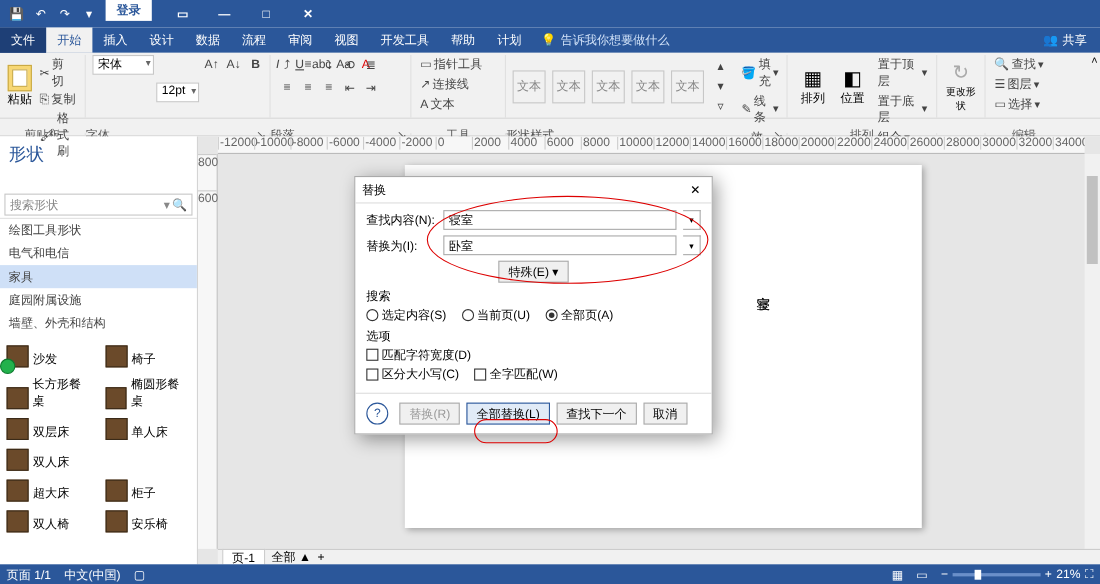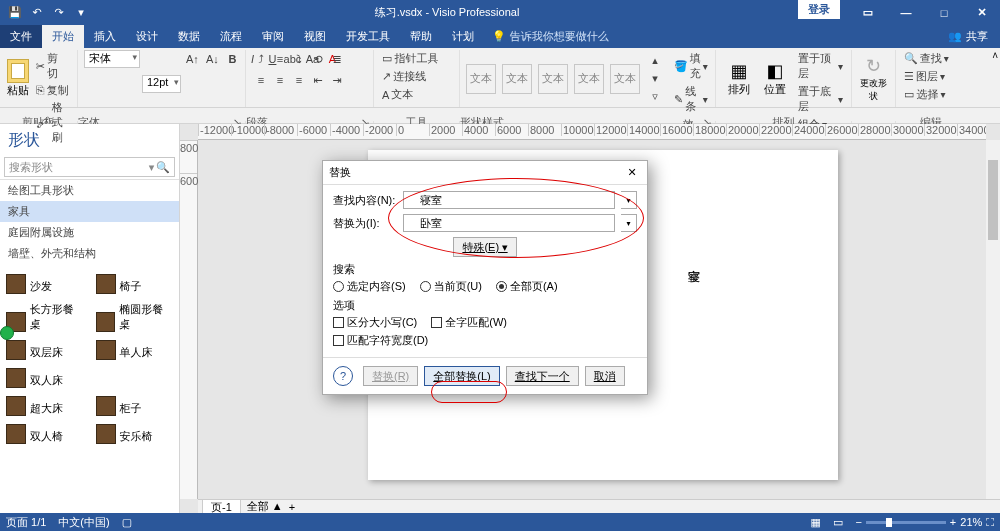--- a/index.html
+++ b/index.html
@@ -54,21 +54,21 @@
 
 .arrange-box, .edit-box, .style-box { display:flex; flex-direction:column; gap:1px; font-size:10px; }
 
 
 .main { display:flex; height: calc(531px - 25px - 23px - 60px - 16px - 18px); }
 
 
 .shapes-pane { width:180px; border-right:1px solid #d4d4d4; display:flex; flex-direction:column; background:#fff; }
 .shapes-title { color:#2b579a; font-size:16px; padding:6px 8px 4px; }
 .shapes-search { padding:2px 4px; }
-.shapes-search .sbox { border:1px solid #c7c7c7; height:20px; width:100%; display:flex; align-items:center; justify-content:space-between; padding:0 4px; color:#888; cursor:text; }
+.shapes-search .sbox { border:1px solid #c7c7c7; height:20px; width:100%; display:flex; align-items:center; justify-content:space-between; padding:0 4px; color:#888; cursor:text;margin-top:19px; }
 .cat-list { border-top:1px solid #e0e0e0; }
 .cat-item { padding:3px 8px; font-size:11px; cursor:pointer; color:#444; }
 .cat-item.more::after { content:" ▸"; font-size:9px; }
 .cat-item.active { background:#cfe0f7; }
 .shape-list { flex:1; overflow:auto; padding-top:6px; }
 .shape-row { display:flex; }
 .shape-cell { width:50%; display:flex; align-items:flex-end; gap:4px; padding:4px 6px; cursor:pointer; }
 .shape-cell .sicon { width:20px; height:20px; background:#6b4a2a; border:1px solid #3a2a18; }
 .side-dot { position:absolute; left:0; top:326px; width:14px; height:14px; background:#22b14c; border-radius:50%; border:1px solid #0d7a2e; z-index:50; }
 
@@ -95,23 +95,23 @@
 .status-bar .slider { width:80px; height:3px; background:#6a8fc9; position:relative; }
 .status-bar .slider .handle { position:absolute; left:20px; top:-3px; width:6px; height:9px; background:#fff; }
 
 
 .dialog { position:absolute; left:322px; top:160px; width:326px; background:#fff; border:1px solid #aaa; box-shadow:4px 4px 16px rgba(0,0,0,0.4); z-index:100; }
 .dialog .dlg-title { height:24px; display:flex; align-items:center; justify-content:space-between; padding:0 6px; border-bottom:1px solid #ddd; }
 .dialog .dlg-title .close { width:18px; height:18px; display:flex; align-items:center; justify-content:center; cursor:pointer; }
 .dialog .dlg-body { padding:6px 10px; }
 .dlg-row { display:flex; align-items:center; gap:6px; margin-bottom:5px; }
 .dlg-row label { width:64px; font-size:11px; }
-.dlg-input { flex:1; border:1px solid #aaa; height:18px; padding:0 16px; font-size:11px; }
+.dlg-input { flex:1; border:1px solid #aaa; height:18px; padding:0 4px; font-size:11px; }
 .dlg-drop { width:16px; height:18px; border:1px solid #aaa; border-left:none; display:flex; align-items:center; justify-content:center; cursor:pointer; font-size:8px; }
-.dlg-btn { border:1px solid #aaa; background:#f0f0f0; height:20px; padding:0 8px; font-size:11px; cursor:pointer; display:flex; align-items:center;text-decoration:underline; }
+.dlg-btn { border:1px solid #aaa; background:#f0f0f0; height:20px; padding:0 8px; font-size:11px; cursor:pointer; display:flex; align-items:center; }
 .dlg-btn.disabled { color:#999; }
 .dlg-btn.highlight { border:1px solid #2b579a; background:#e1ebf7; }
 .dlg-section { font-size:11px; margin:4px 0 2px 0; }
 .dlg-radio-row, .dlg-check-row { display:flex; gap:14px; margin-bottom:3px; font-size:11px; align-items:center; }
 .dlg-radio, .dlg-check { display:flex; align-items:center; gap:3px; cursor:pointer; }
 .radio-circle { width:11px; height:11px; border:1px solid #333; border-radius:50%; display:flex; align-items:center; justify-content:center; }
 .radio-circle.checked::after { content:""; width:5px; height:5px; background:#333; border-radius:50%; }
 .check-box { width:11px; height:11px; border:1px solid #333; }
 .dlg-footer { display:flex; gap:6px; justify-content:flex-start; padding:8px 10px; border-top:1px solid #ddd; align-items:center; }
 .dlg-help { width:20px; height:20px; border:1px solid #2b579a; border-radius:50%; display:flex; align-items:center; justify-content:center; color:#2b579a; cursor:pointer; margin-right:4px; }
@@ -122,21 +122,20 @@
 </head>
 <body>
 
 <div class="title-bar">
   <div class="qat">
     <span>💾</span>
     <span>↶</span>
     <span>↷</span>
     <span>▾</span>
   </div>
-  <div class="title">练习.vsdx - Visio Professional</div>
   <div class="right">
     <span class="login-btn">登录</span>
     <span class="win-btn">▭</span>
     <span class="win-btn">—</span>
     <span class="win-btn">□</span>
     <span class="win-btn">✕</span>
   </div>
 </div>
 
 <div class="menu-tabs">
@@ -328,20 +327,21 @@
       <div class="sbox">
         <span>搜索形状</span>
         <span style="display:flex; gap:2px">
           <span>▾</span>
           <span>🔍</span>
         </span>
       </div>
     </div>
     <div class="cat-list">
       <div class="cat-item">绘图工具形状</div>
+      <div class="cat-item">电气和电信</div>
       <div class="cat-item active">家具</div>
       <div class="cat-item">庭园附属设施</div>
       <div class="cat-item">墙壁、外壳和结构</div>
     </div>
     <div class="shape-list" id="shape-list">
         <div class="shape-row">
           <div class="shape-cell">
             <div class="sicon"></div>
             <span>沙发</span>
           </div>
@@ -454,31 +454,31 @@
         </div>
       <div class="dlg-radio">
           <span class="radio-circle checked"></span>
           <span>全部页(A)</span>
         </div>
     </div>
     <div class="dlg-section">选项</div>
     <div class="dlg-check-row">
       <div class="dlg-check">
           <span class="check-box"></span>
+          <span>匹配字符宽度(D)</span>
+        </div>
+    </div>
+    <div class="dlg-check-row">
+      <div class="dlg-check">
+          <span class="check-box"></span>
           <span>区分大小写(C)</span>
         </div>
       <div class="dlg-check">
           <span class="check-box"></span>
           <span>全字匹配(W)</span>
-        </div>
-    </div>
-    <div class="dlg-check-row">
-      <div class="dlg-check">
-          <span class="check-box"></span>
-          <span>匹配字符宽度(D)</span>
         </div>
     </div>
   </div>
   <div class="dlg-footer">
     <div class="dlg-help">?</div>
     <div class="dlg-btn disabled">替换(R)</div>
     <div class="dlg-btn highlight">全部替换(L)</div>
     <div class="dlg-btn">查找下一个</div>
     <div class="dlg-btn">取消</div>
   </div>

